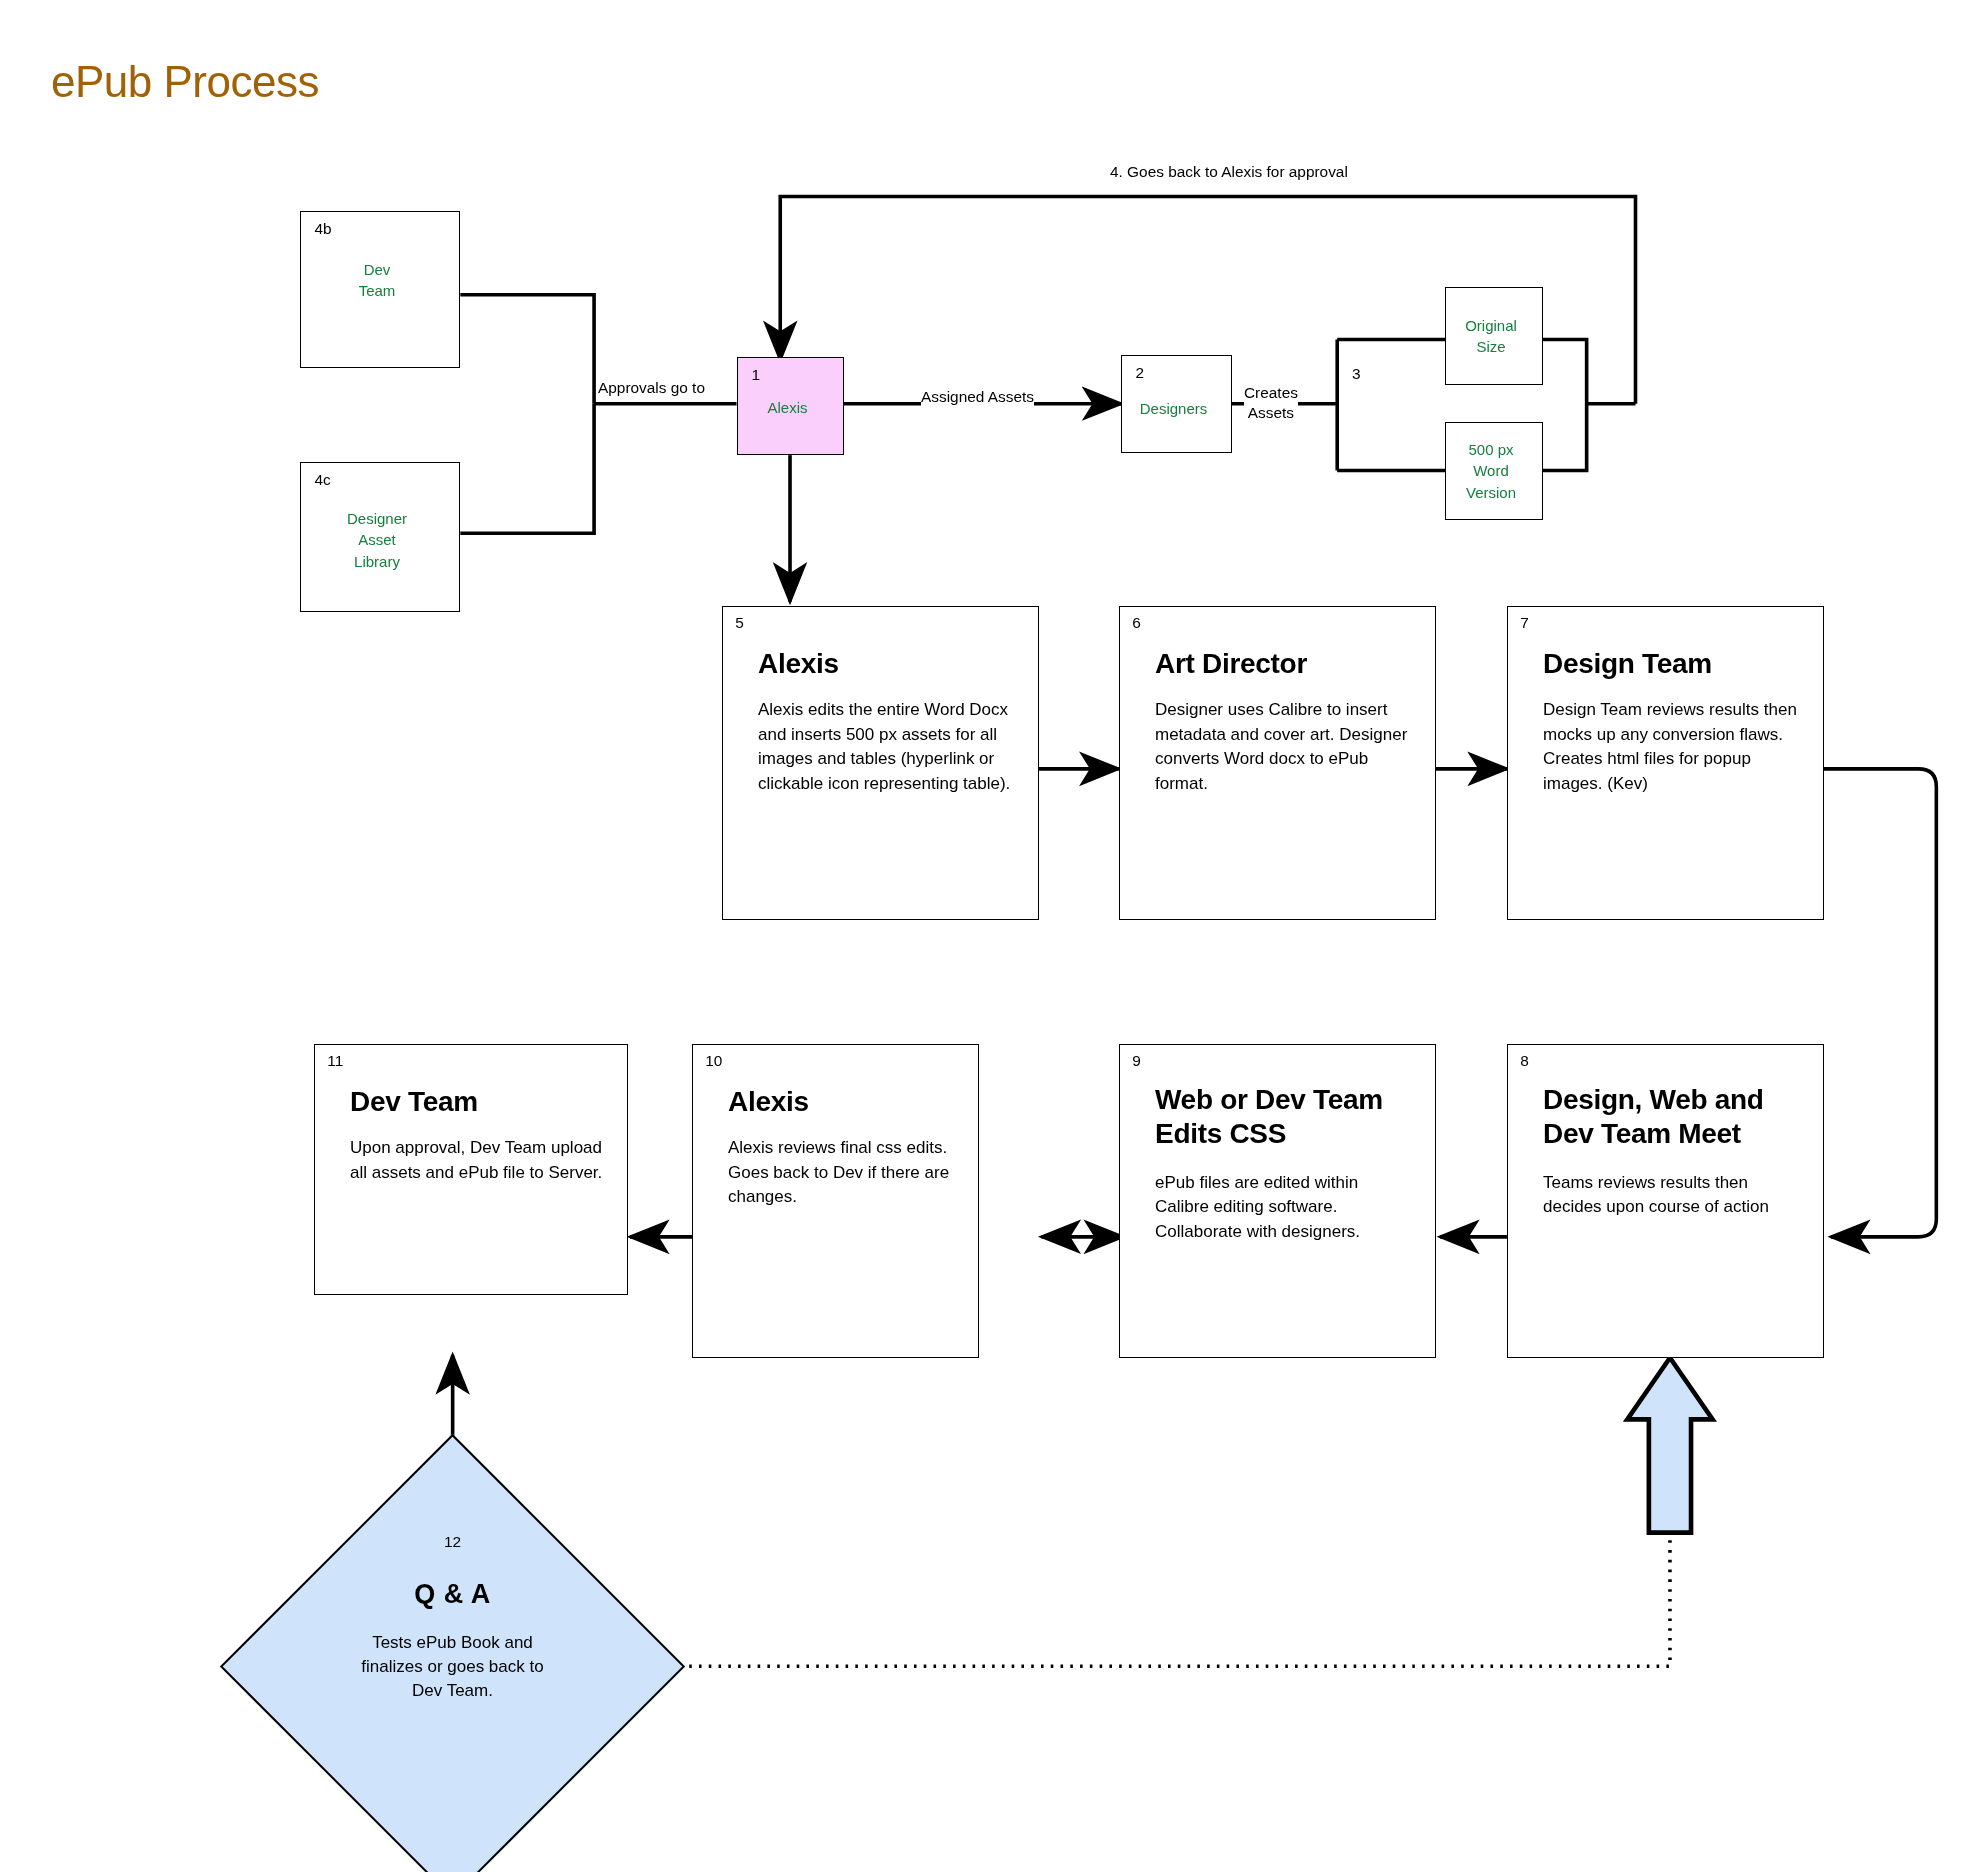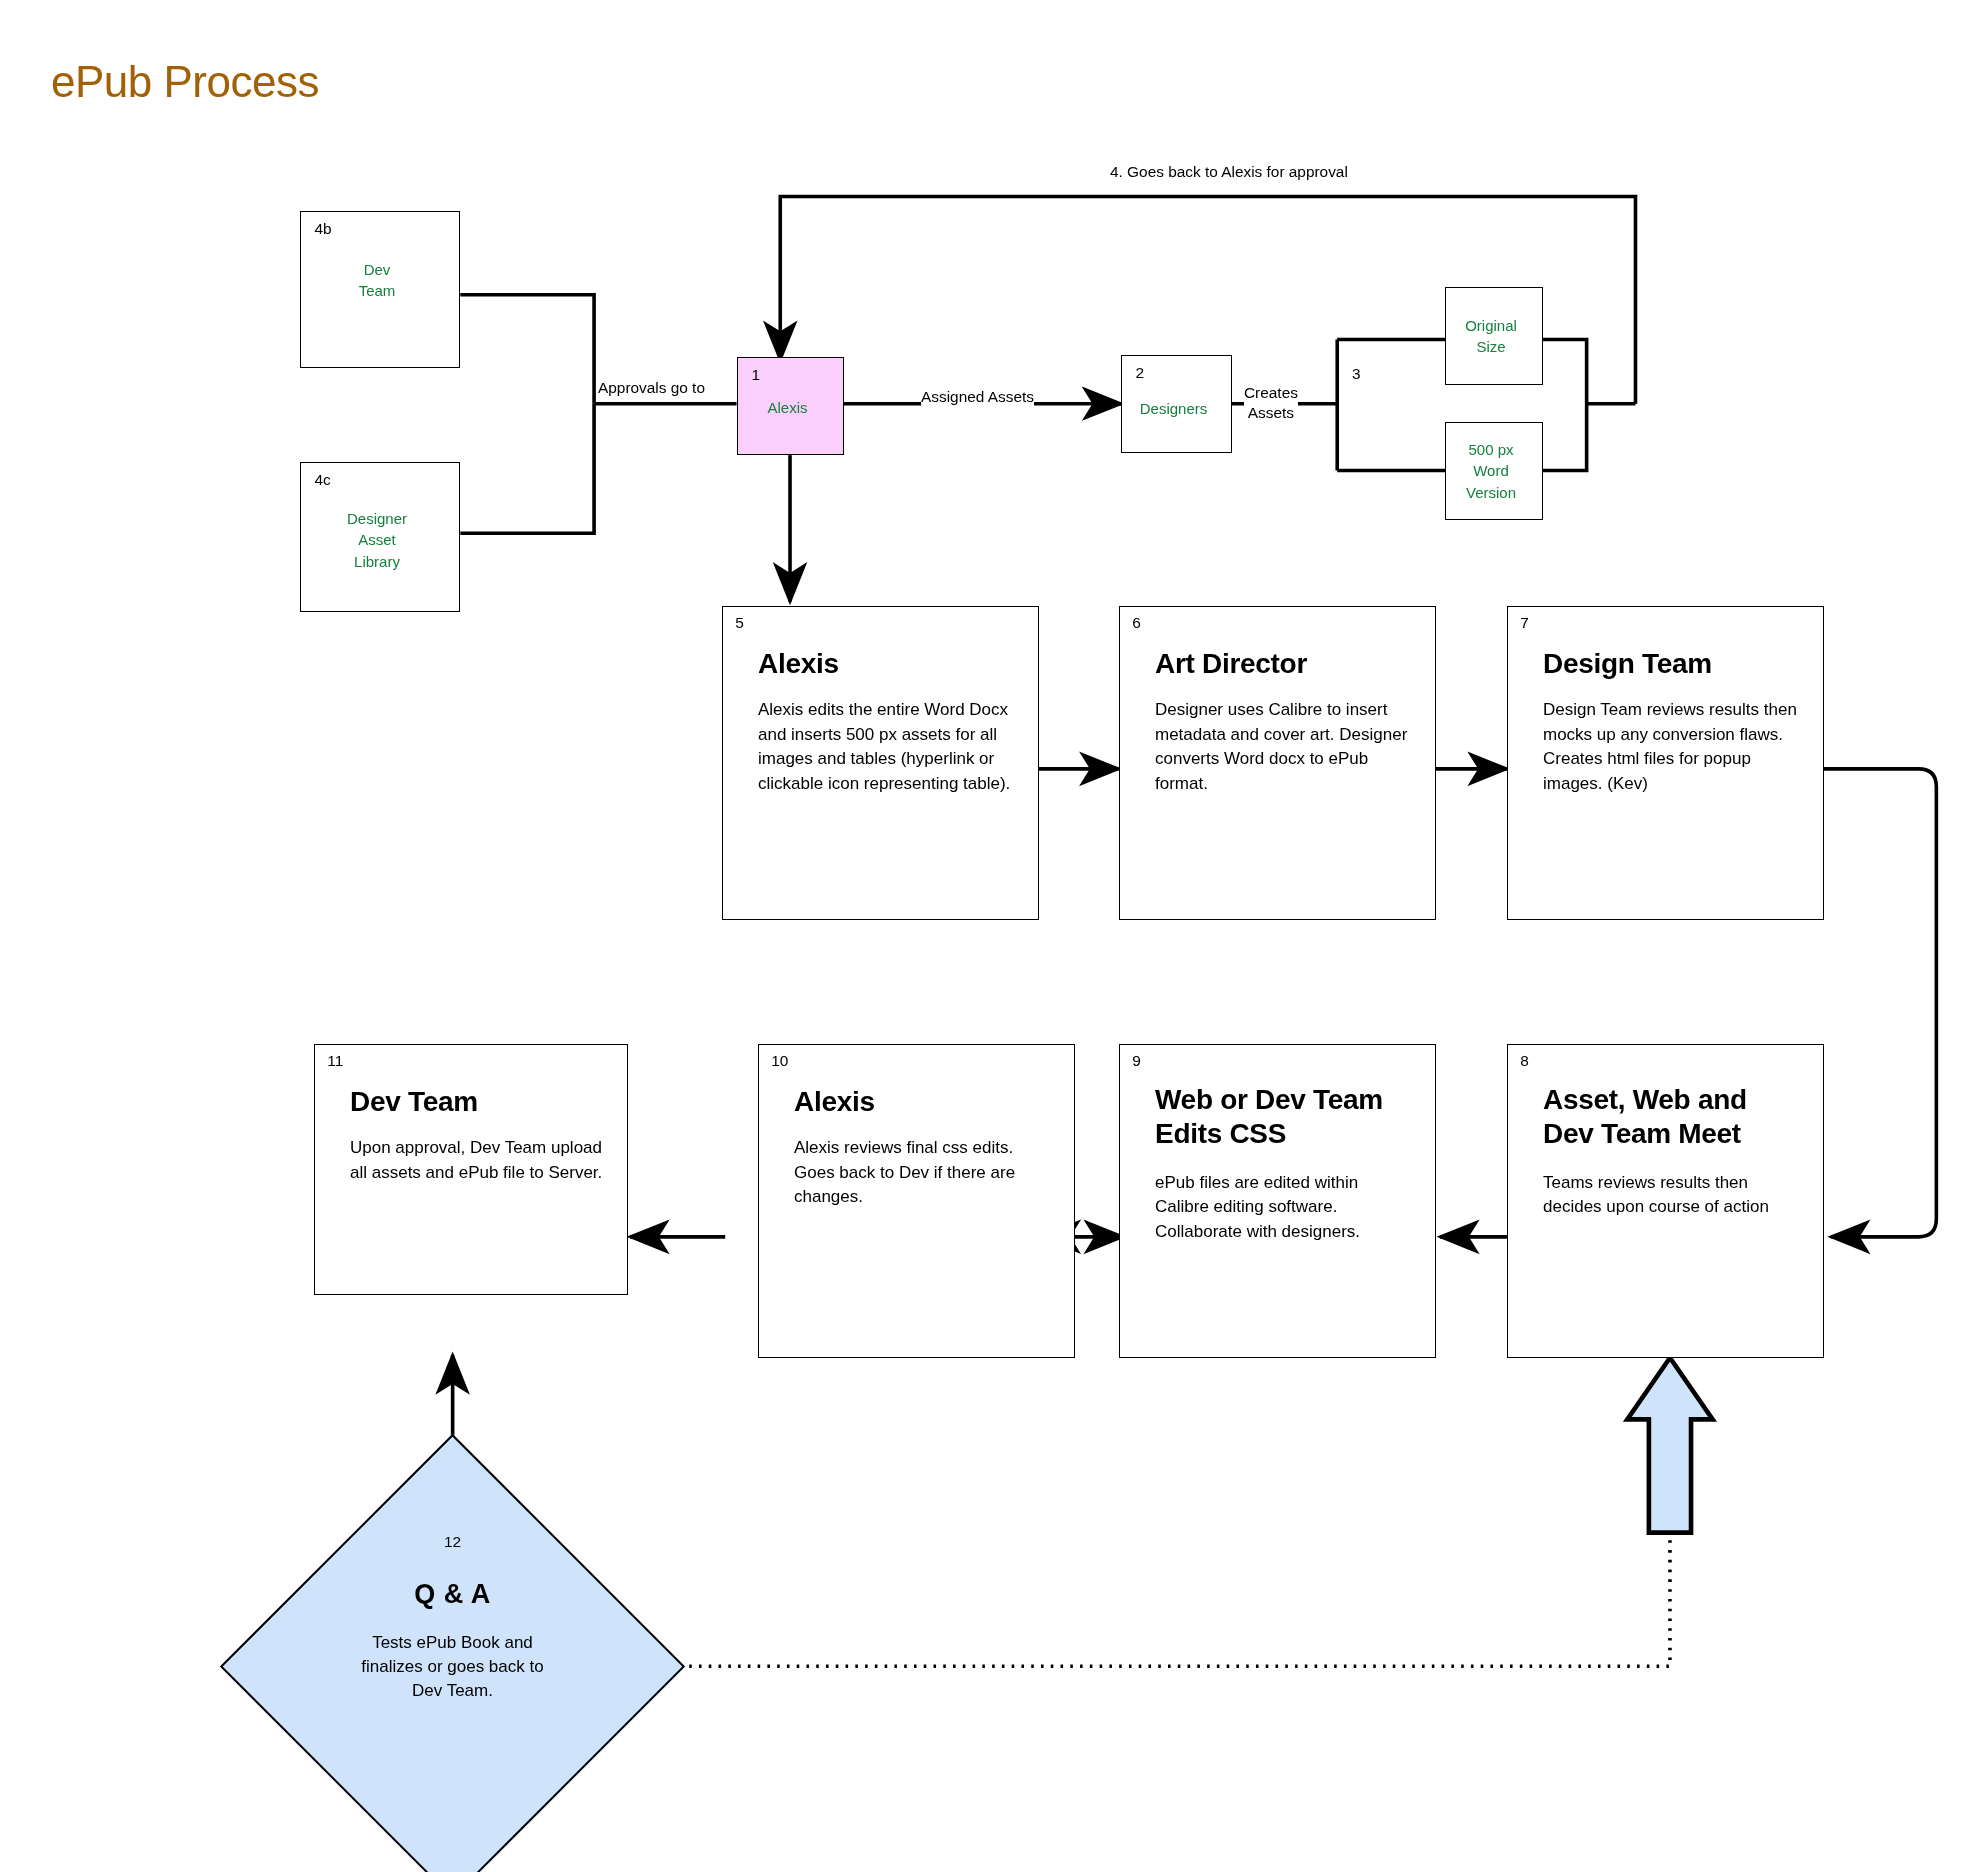--- a/index.html
+++ b/index.html
@@ -196,40 +196,40 @@
   </div>
 
   <div class="bignode" style="left:314px;top:1044px;width:314px;height:251px;">
     <span class="num">11</span>
     <div class="body">
       <div class="title">Dev Team</div>
       <div class="desc">Upon approval, Dev Team upload all assets and ePub file to Server.</div>
     </div>
   </div>
 
-  <div class="bignode" style="left:758px;top:1044px;width:317px;height:314px;">
+  <div class="bignode" style="left:692px;top:1044px;width:287px;height:314px;">
     <span class="num">10</span>
     <div class="body">
       <div class="title">Alexis</div>
       <div class="desc">Alexis reviews final css edits. Goes back to Dev if there are changes.</div>
     </div>
   </div>
 
   <div class="bignode" style="left:1119px;top:1044px;width:317px;height:314px;">
     <span class="num">9</span>
     <div class="body" style="top:38px;">
       <div class="title" style="margin-bottom:20.6px;">Web or Dev Team Edits CSS</div>
       <div class="desc">ePub files are edited within Calibre editing software. Collaborate with designers.</div>
     </div>
   </div>
 
   <div class="bignode" style="left:1507px;top:1044px;width:317px;height:314px;">
     <span class="num">8</span>
     <div class="body" style="top:38px;">
-      <div class="title" style="margin-bottom:20.6px;">Asset, Web and Dev Team Meet</div>
+      <div class="title" style="margin-bottom:20.6px;">Design, Web and Dev Team Meet</div>
       <div class="desc">Teams reviews results then decides upon course of action</div>
     </div>
   </div>
 
   <div class="diamond" style="left:288px;top:1502px;width:329px;height:329px;">
     <div class="shape"></div>
     <div class="dnum">12</div>
     <div class="dtitle">Q &amp; A</div>
     <div class="ddesc">Tests ePub Book and finalizes or goes back to Dev Team.</div>
   </div>

